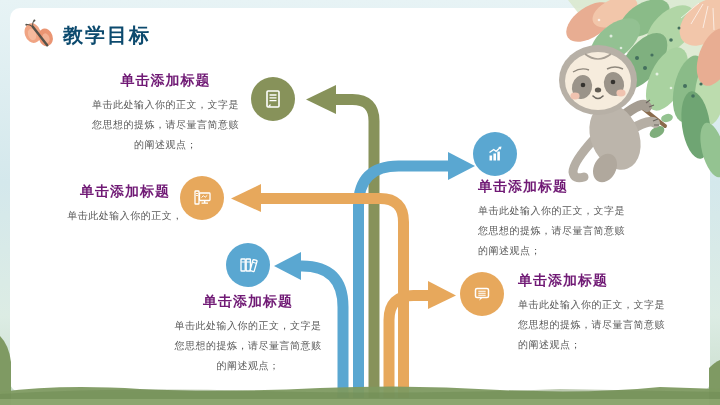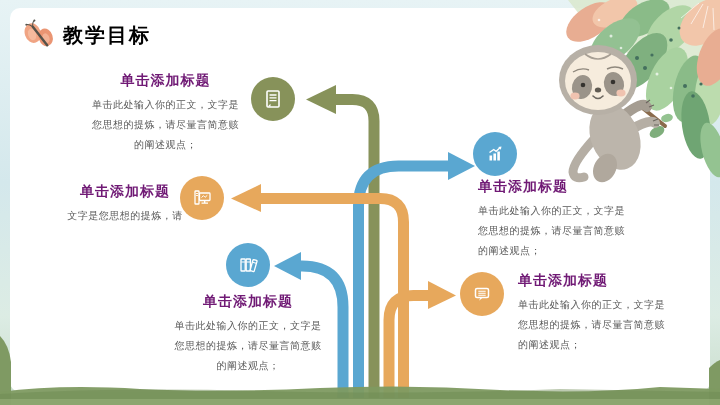--- a/index.html
+++ b/index.html
@@ -6,21 +6,21 @@
   body{width:720px;height:405px;overflow:hidden;position:relative;
        font-family:"Liberation Sans","DejaVu Sans",sans-serif;
        background:linear-gradient(180deg,#e7f3f5 0%,#d4e8ec 45%,#dcecE4 78%,#c9dccb 100%);}
   .panel{position:absolute;left:10px;top:8px;width:700px;height:384px;
          background:#ffffff;border-radius:10px;z-index:1;}
   .tubes{position:absolute;left:0;top:0;width:720px;height:405px;z-index:2;pointer-events:none;}
   .grass{position:absolute;left:0;top:0;width:720px;height:405px;z-index:4;pointer-events:none;}
   .foliage{position:absolute;left:553px;top:0;width:167px;height:215px;z-index:5;pointer-events:none;}
   .content{position:absolute;inset:0;z-index:3;}
   .slide-title{position:absolute;left:63px;top:22px;font-size:20px;font-weight:bold;
-               color:#000000;letter-spacing:2px;}
+               color:#0c4a6e;letter-spacing:2px;}
   .butterfly{position:absolute;left:24px;top:18px;width:32px;height:36px;}
   .block{position:absolute;}
   .block h3{margin:0 0 5px 0;font-size:14px;font-weight:bold;color:#701a75;letter-spacing:1px;}
   .block .line{font-size:10px;color:#595959;line-height:20px;letter-spacing:0.5px;white-space:nowrap;}
   .ta-c{text-align:center;}
   .ta-l{text-align:left;}
   .circle{position:absolute;width:44px;height:44px;border-radius:50%;
           display:flex;align-items:center;justify-content:center;}
   .c-olive{background:#87925a;}
   .c-blue{background:#5aa7d1;}
@@ -86,21 +86,21 @@
   <div class="circle c-olive" style="left:251px;top:77px;">
     <svg width="24" height="24" viewBox="0 0 24 24">
       <rect x="6" y="4" width="12" height="16" rx="1" fill="none" stroke="#fff" stroke-width="1.6"></rect>
       <path d="M8.5 8 H15.5 M8.5 10.8 H15.5 M8.5 13.6 H15.5" stroke="#fff" stroke-width="1.3"></path>
       <path d="M6.8 19.5 L9.5 16.8 L9.5 19.5 Z" fill="#fff"></path>
     </svg>
   </div>
 
   <div class="block ta-c" style="left:45px;top:183px;width:160px;">
     <h3>单击添加标题</h3>
-    <div class="line">文字是您思想的提炼，请</div>
+    <div class="line">单击此处输入你的正文，</div>
   </div>
   <div class="circle c-orange" style="left:180px;top:176px;">
     <svg width="24" height="24" viewBox="0 0 24 24">
       <rect x="5" y="5" width="4" height="13" rx="0.6" fill="none" stroke="#fff" stroke-width="1.3"></rect>
       <path d="M6 7.5 H8 M6 9.5 H8" stroke="#fff" stroke-width="0.9"></path>
       <rect x="9.5" y="7" width="10.5" height="7.5" rx="0.8" fill="none" stroke="#fff" stroke-width="1.3"></rect>
       <path d="M11.5 11.5 l2-1.8 1.6 1.6 2.2-2" stroke="#fff" stroke-width="1" fill="none"></path>
       <path d="M14.7 14.5 V17 M11.5 17.2 H18" stroke="#fff" stroke-width="1.3"></path>
     </svg>
   </div>

